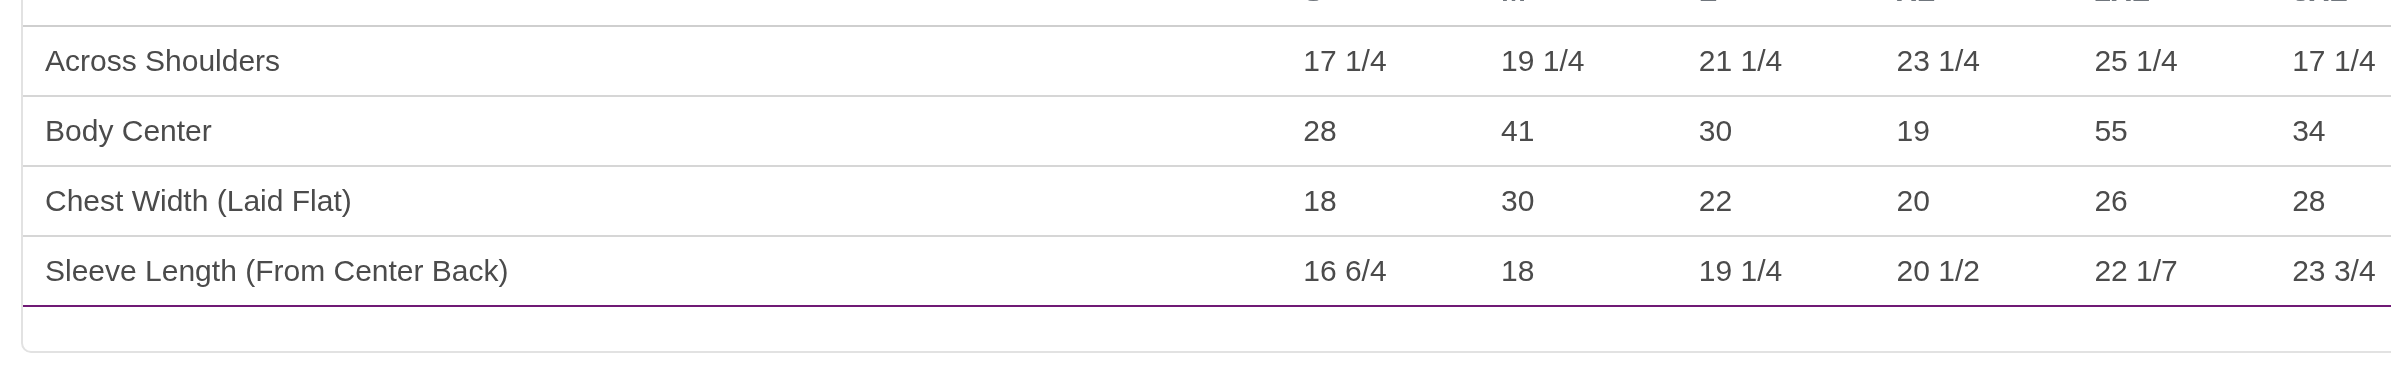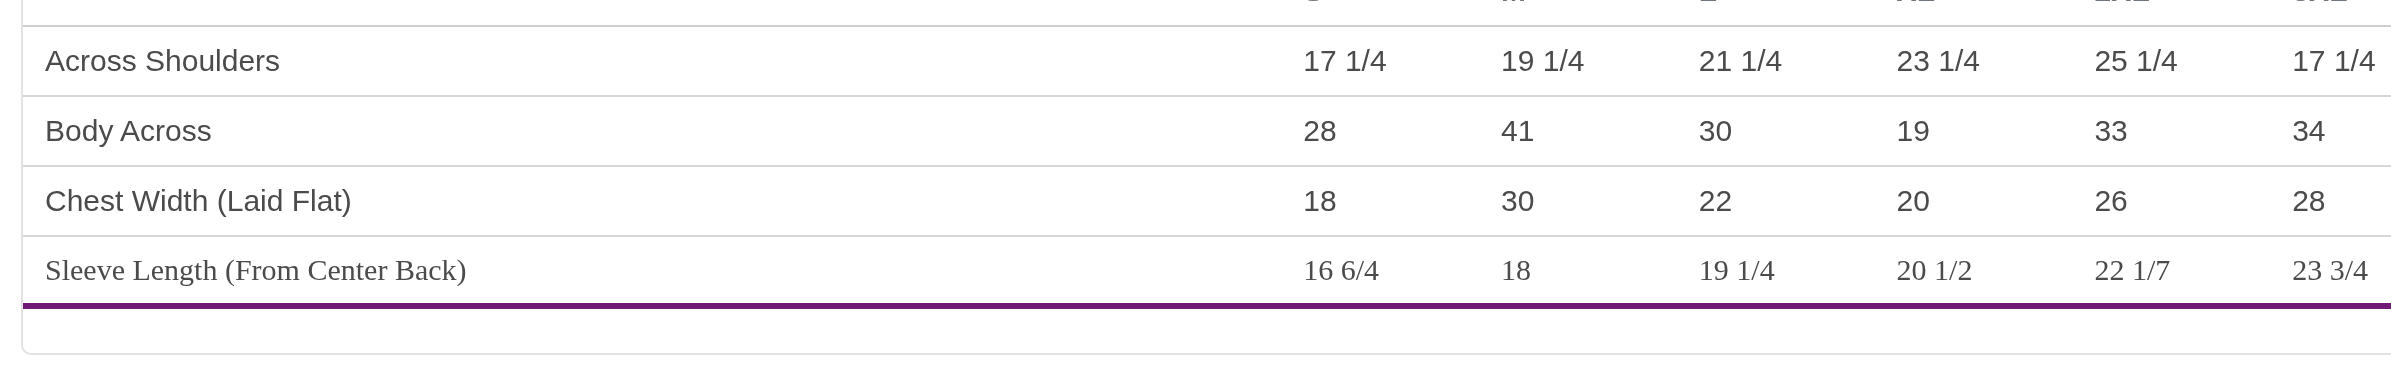--- a/index.html
+++ b/index.html
@@ -73,22 +73,21 @@
 
   
   tbody td {
     font-size: 30px;
     font-weight: normal;
     color: #4b4b4b;
     border-bottom: 2px solid #d6d6d6;
     height: 70px;
   }
   tbody tr:last-child td {
-    border-bottom: 6px solid #701a75;
-    font-family: Liberation Serif, serif;
+    border-bottom: 2px solid #701a75;
   }
   tbody td.measurement-cell {
     padding-left: 22px;
   }
   tbody td.value-cell {
     padding-left: 11px;
   }
 
   
   .card-footer-pad {
@@ -125,26 +124,26 @@
         <tr>
           <td class="measurement-cell">Across Shoulders</td>
           <td class="value-cell">17 1/4</td>
           <td class="value-cell">19 1/4</td>
           <td class="value-cell">21 1/4</td>
           <td class="value-cell">23 1/4</td>
           <td class="value-cell">25 1/4</td>
           <td class="value-cell">17 1/4</td>
         </tr>
         <tr>
-          <td class="measurement-cell">Body Across</td>
+          <td class="measurement-cell">Body Center</td>
           <td class="value-cell">28</td>
           <td class="value-cell">41</td>
           <td class="value-cell">30</td>
           <td class="value-cell">19</td>
-          <td class="value-cell">33</td>
+          <td class="value-cell">55</td>
           <td class="value-cell">34</td>
         </tr>
         <tr>
           <td class="measurement-cell">Chest Width (Laid Flat)</td>
           <td class="value-cell">18</td>
           <td class="value-cell">30</td>
           <td class="value-cell">22</td>
           <td class="value-cell">20</td>
           <td class="value-cell">26</td>
           <td class="value-cell">28</td>

